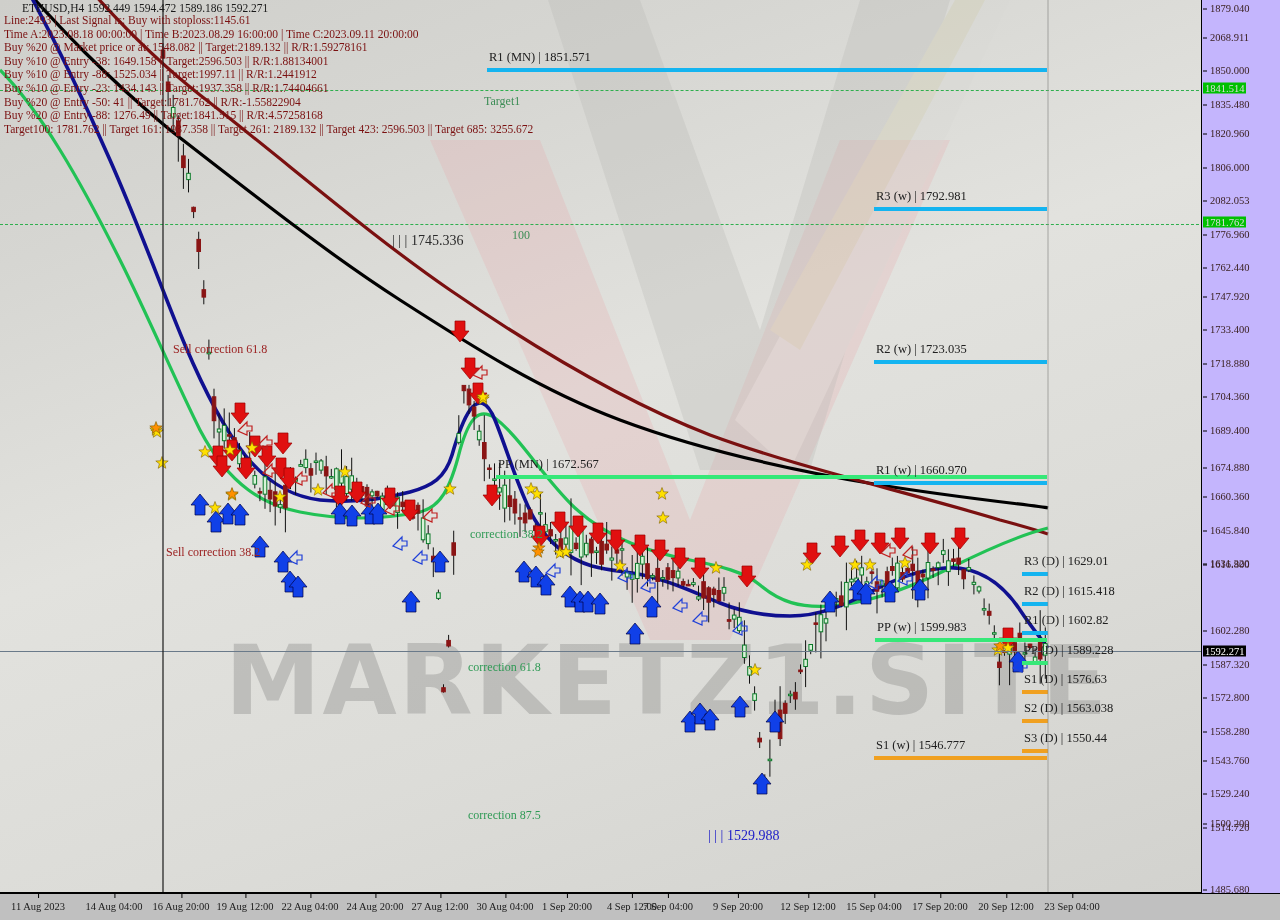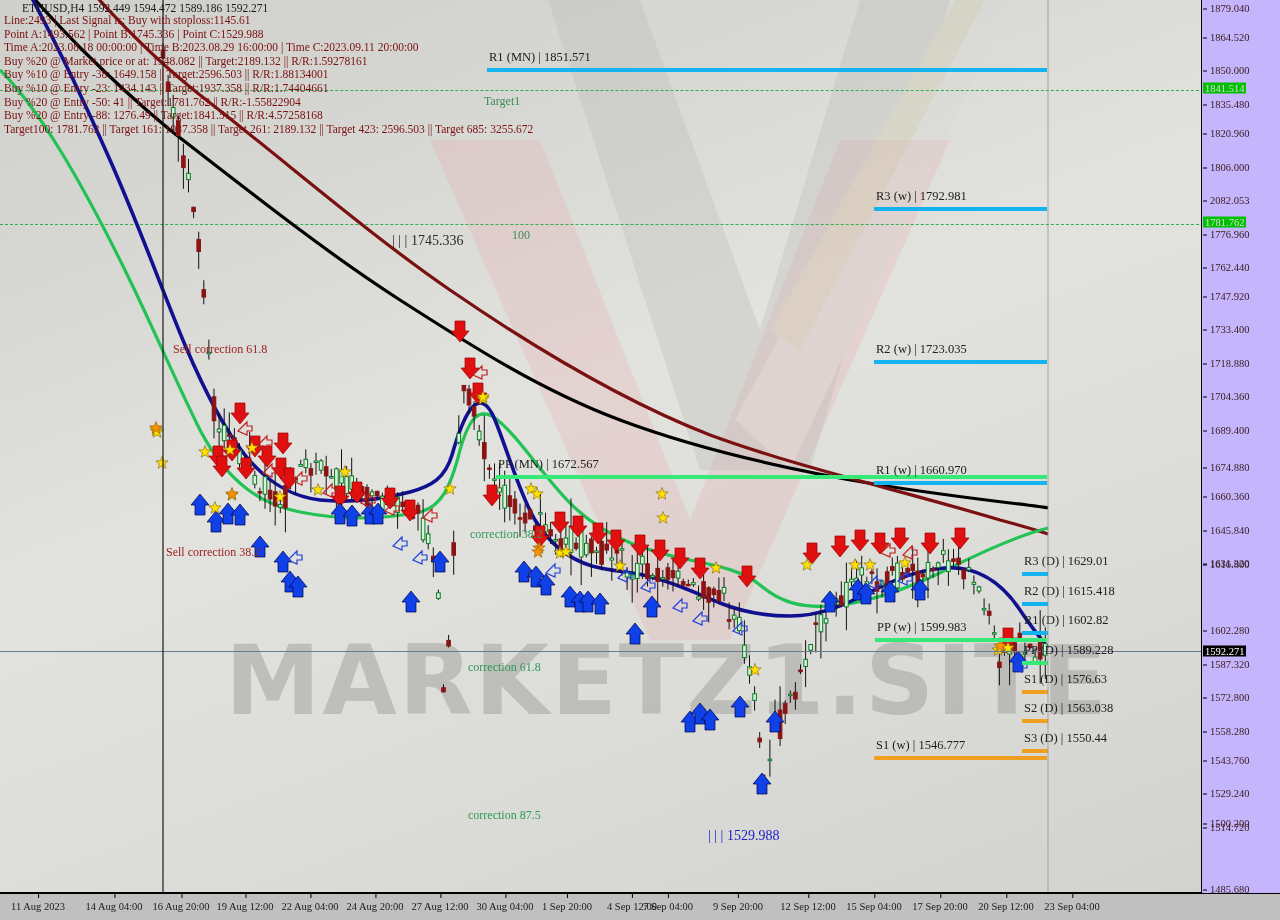--- a/index.html
+++ b/index.html
@@ -778,35 +778,35 @@
 
     <svg class="layer" width="1219" height="893" viewBox="0 0 1219 893">
       <line x1="163" y1="0" x2="163" y2="893" stroke="#1a1a1a" stroke-width="1.2"></line>
       <line x1="1048" y1="0" x2="1048" y2="893" stroke="#8a8a86" stroke-width="0.7"></line>
     </svg>
 
     <div id="headlines">
       <div id="symbol-line">ETHUSD,H4  1592.449 1594.472 1589.186 1592.271</div>
       <div id="hl-list">
           <div class="hl">Line:2493 | Last Signal is: Buy with stoploss:1145.61</div>
-          <div class="hl">Point A:1493.562 | Point B:1745.336 | Point C:1529.988</div>
           <div class="hl">Time A:2023.08.18 00:00:00 | Time B:2023.08.29 16:00:00 | Time C:2023.09.11 20:00:00</div>
           <div class="hl">Buy %20 @ Market price or at: 1548.082 || Target:2189.132 || R/R:1.59278161</div>
           <div class="hl">Buy %10 @ Entry -38: 1649.158 || Target:2596.503 || R/R:1.88134001</div>
+          <div class="hl">Buy %10 @ Entry -88: 1525.034 || Target:1997.11 || R/R:1.2441912</div>
           <div class="hl">Buy %10 @ Entry -23: 1434.143 || Target:1937.358 || R/R:1.74404661</div>
           <div class="hl">Buy %20 @ Entry -50: 41 || Target:1781.762 || R/R:-1.55822904</div>
           <div class="hl">Buy %20 @ Entry -88: 1276.49 || Target:1841.515 || R/R:4.57258168</div>
           <div class="hl">Target100: 1781.762 || Target 161: 1937.358 || Target 261: 2189.132 || Target 423: 2596.503 || Target 685: 3255.672</div>
         </div>
     </div>
   </div>
 
   <div id="price-scale">
       <div class="ptick" style="top: 8px;">1879.040</div>
-      <div class="ptick" style="top: 37px;">1864.520</div>
+      <div class="ptick" style="top: 37px;">2068.911</div>
       <div class="ptick" style="top: 70px;">1850.000</div>
       <div class="ptick" style="top: 104px;">1835.480</div>
       <div class="ptick" style="top: 133px;">1820.960</div>
       <div class="ptick" style="top: 167px;">1806.000</div>
       <div class="ptick" style="top: 200px;">2082.053</div>
       <div class="ptick" style="top: 234px;">1776.960</div>
       <div class="ptick" style="top: 267px;">1762.440</div>
       <div class="ptick" style="top: 296px;">1747.920</div>
       <div class="ptick" style="top: 329px;">1733.400</div>
       <div class="ptick" style="top: 363px;">1718.880</div>

